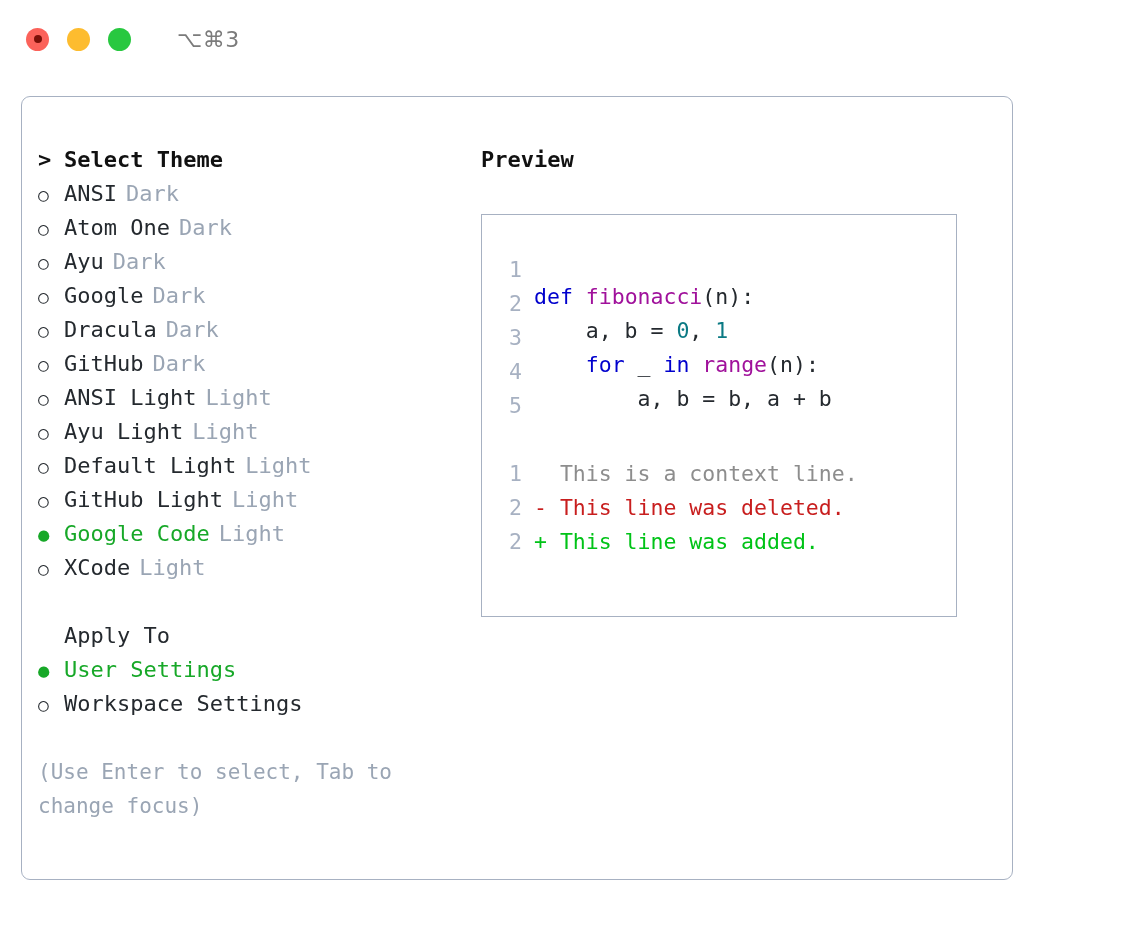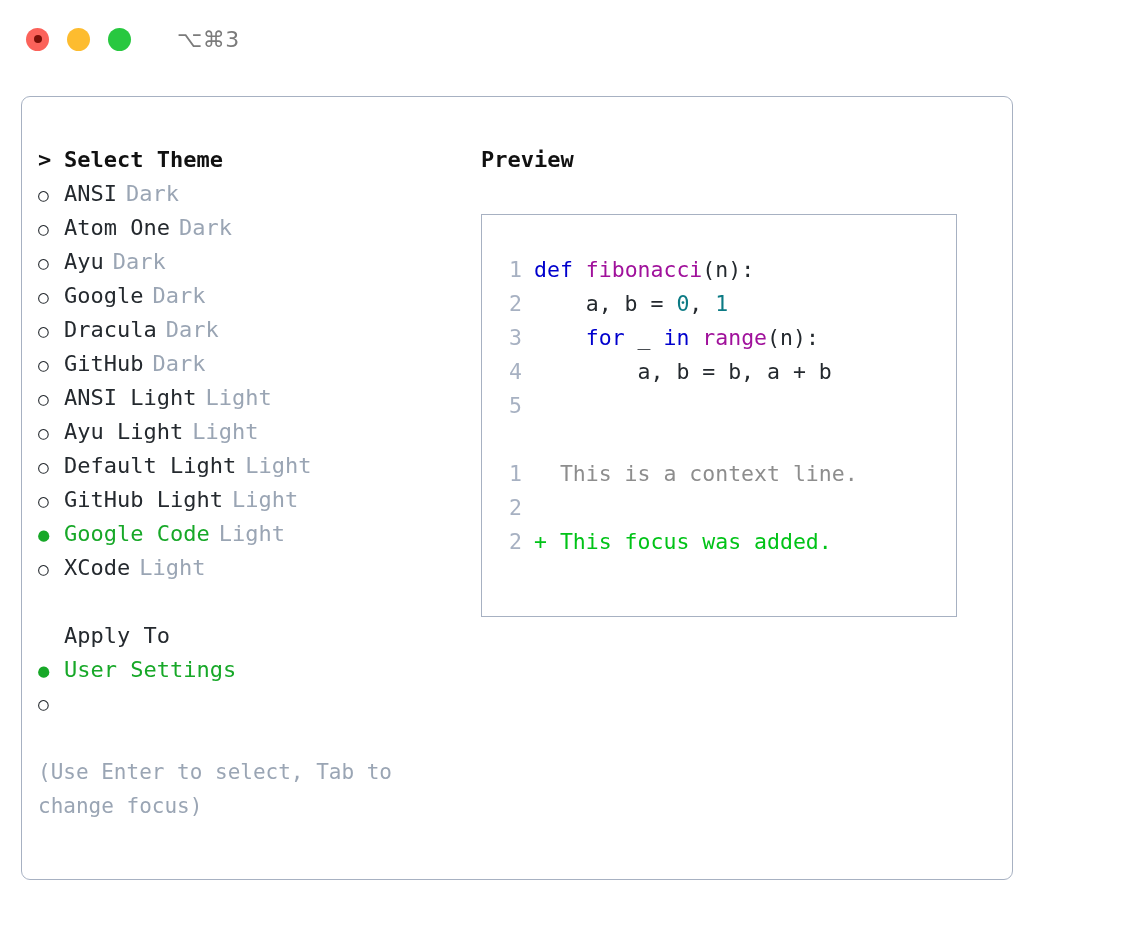--- a/index.html
+++ b/index.html
@@ -187,21 +187,21 @@
     white-space: pre;
   }
   .lineno {
     width: 34px;
     flex: 0 0 34px;
     text-align: right;
     color: #a7b1c2;
     padding-right: 12px;
     box-sizing: border-box;
   }
-  .code-text { color: #24292e; }
+  .code-text { color: #24292e; margin-top: 27px; }
 
   .t-kw   { color: #0000cd; }
   .t-fn   { color: #a0119b; }
   .t-num  { color: #0b7a84; }
   .t-plain{ color: #24292e; }
 
   .blank-line { height: 34px; }
 
   .diff-ctx { color: #8d8d8d; }
   .diff-del { color: #c81e1e; }
@@ -247,40 +247,40 @@
 
       <div class="section-gap"></div>
 
       <div class="section-title">
         <span class="bullet">○</span>
         <span>Apply To</span>
       </div>
 
       <div id="apply-list">
           <div class="opt-row sel"><span class="bullet sel">●</span><span class="opt-label">User Settings</span></div>
-          <div class="opt-row"><span class="bullet">○</span></div>
+          <div class="opt-row"><span class="bullet">○</span><span class="opt-label">Workspace Settings</span></div>
         </div>
 
       <div class="hint">(Use Enter to select, Tab to change focus)</div>
     </div>
 
     <div class="right-col">
       <div class="preview-title">Preview</div>
 
       <div class="code-box">
         <div id="code-lines">
             <div class="code-line"><span class="lineno">1</span><span class="code-text"><span class="t-kw">def</span><span class="t-plain"> </span><span class="t-fn">fibonacci</span><span class="t-plain">(n):</span></span></div>
             <div class="code-line"><span class="lineno">2</span><span class="code-text"><span class="t-plain">    a, b = </span><span class="t-num">0</span><span class="t-plain">, </span><span class="t-num">1</span></span></div>
             <div class="code-line"><span class="lineno">3</span><span class="code-text"><span class="t-plain">    </span><span class="t-kw">for</span><span class="t-plain"> _ </span><span class="t-kw">in</span><span class="t-plain"> </span><span class="t-fn">range</span><span class="t-plain">(n):</span></span></div>
             <div class="code-line"><span class="lineno">4</span><span class="code-text"><span class="t-plain">        a, b = b, a + b</span></span></div>
             <div class="code-line"><span class="lineno">5</span></div>
           </div>
         <div class="blank-line"></div>
         <div id="diff-lines">
             <div class="code-line"><span class="lineno">1</span><span class="diff-ctx">  This is a context line.</span></div>
-            <div class="code-line"><span class="lineno">2</span></div>
-            <div class="code-line"><span class="lineno">2</span><span class="diff-add">+ This focus was added.</span></div>
+            <div class="code-line"><span class="lineno">2</span><span class="diff-del">- This line was deleted.</span></div>
+            <div class="code-line"><span class="lineno">2</span><span class="diff-add">+ This line was added.</span></div>
           </div>
       </div>
     </div>
 
   </div>
 </div>
 
 </body></html>

